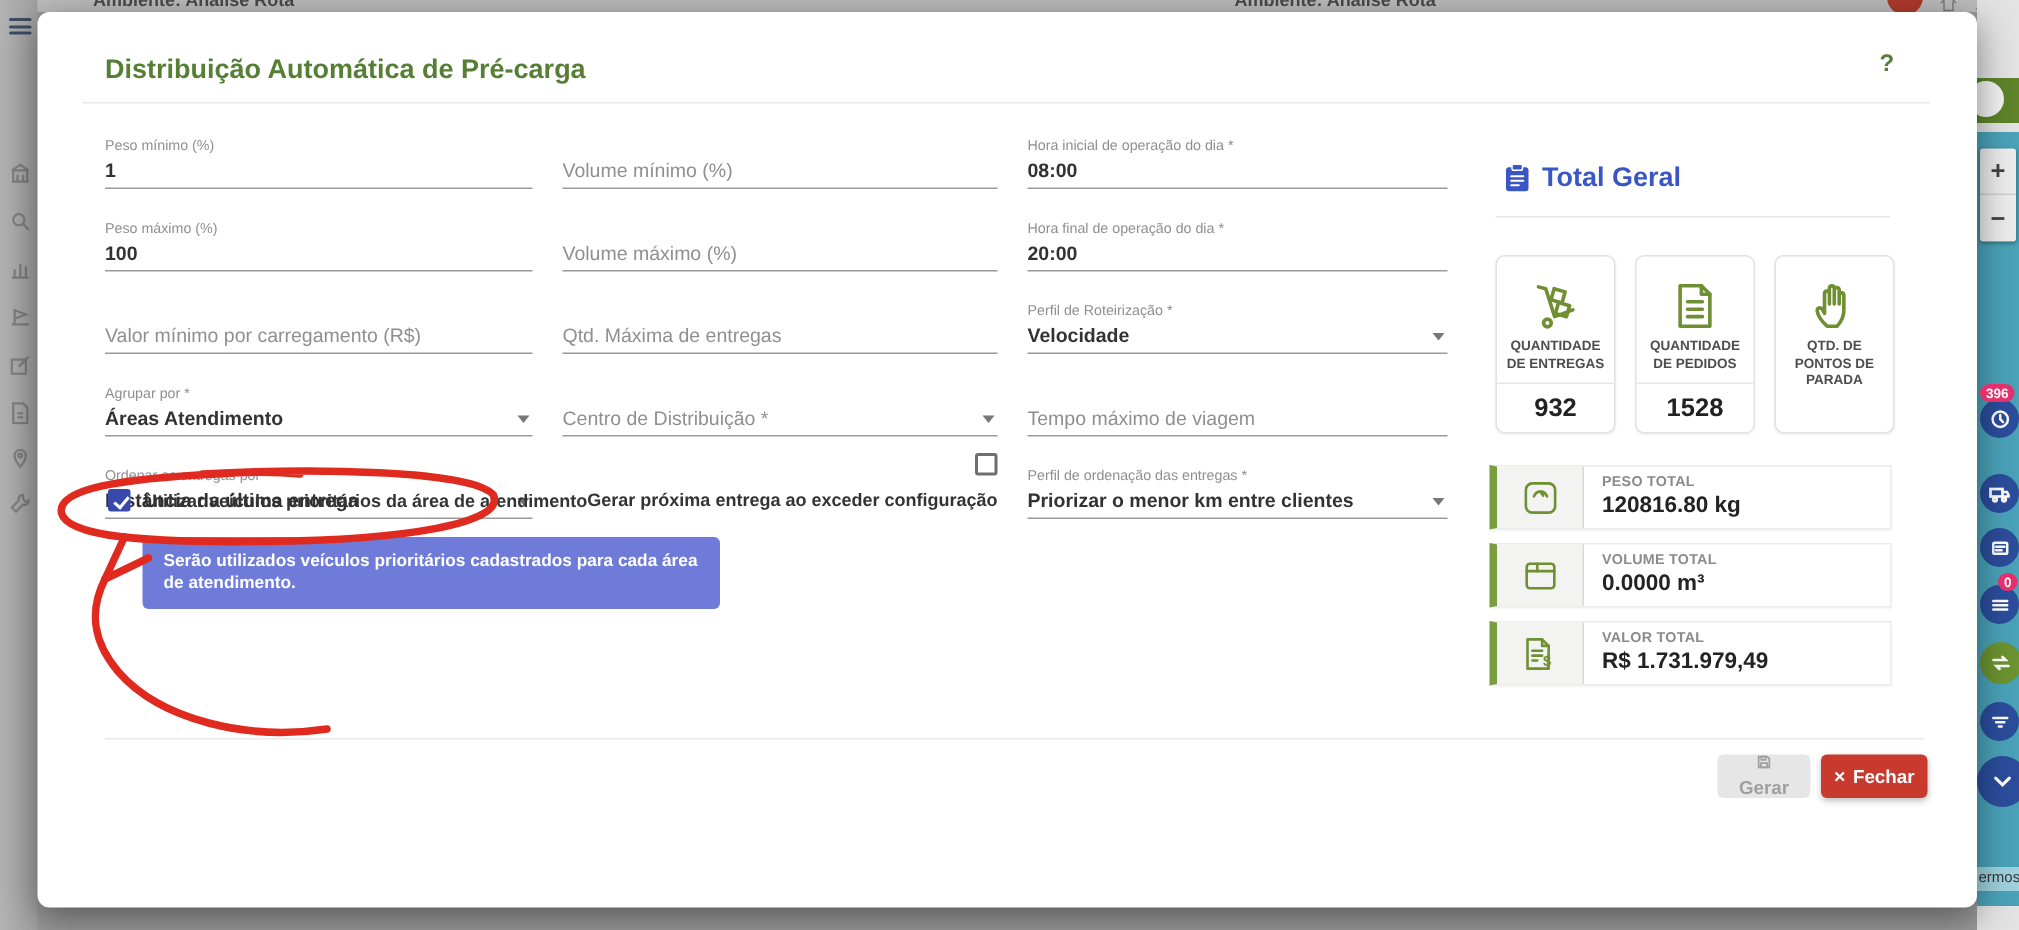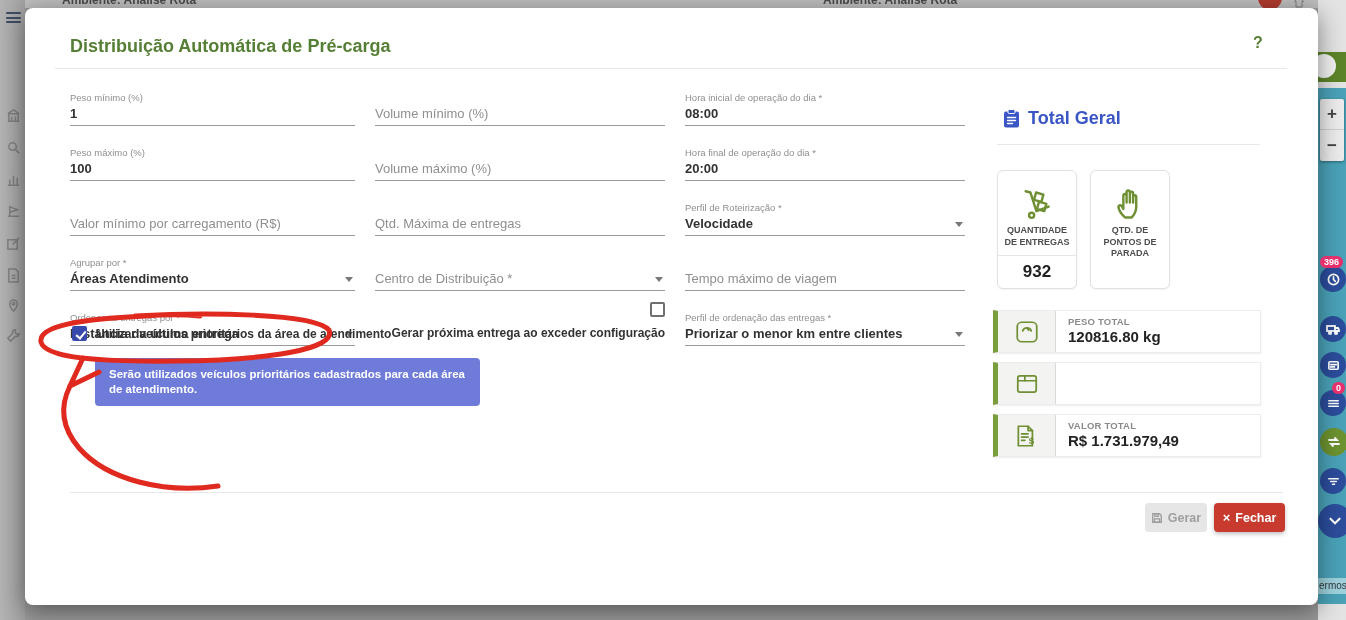--- a/index.html
+++ b/index.html
@@ -74,21 +74,21 @@
   .totals { position:absolute; left:968px; top:302px; width:268px; display:flex; flex-direction:column; gap:9px; }
   .trow { display:flex; align-items:stretch; background:#fff; border:1px solid #ececec; border-left:5px solid #7a9e3e; box-shadow:0 1px 2px rgba(0,0,0,.07); height:43px; }
   .trow .tic { width:58px; background:#f3f3f1; display:flex; align-items:center; justify-content:center; border-right:1px solid #d9d9d9; }
   .trow .tic svg { width:26px; height:26px; stroke:#6f8f33; fill:none; stroke-width:1.6; stroke-linecap:round; stroke-linejoin:round; }
   .trow .txt { padding:5px 0 0 12px; }
   .trow .tl { font-size:9.5px; font-weight:bold; color:#8a8a8a; letter-spacing:.2px; }
   .trow .tv { font-size:15px; font-weight:bold; color:#232323; margin-top:1px; }
 
   
   .btn { position:absolute; top:495px; height:29px; border-radius:4px; font-size:12.5px; font-weight:bold; display:flex; align-items:center; justify-content:center; gap:5px; cursor:pointer; border:none; }
-  .btn.gerar { left:1120px; width:62px; background:#e6e6e6; color:#9f9f9f; cursor:default; }
+  .btn.gerar { left:1120px; width:62px; background:#e6e6e6; color:#9f9f9f; cursor:default;flex-direction:column; }
   .btn.gerar svg { width:12px; height:12px; stroke:#9f9f9f; fill:none; stroke-width:1.6; }
   .btn.fechar { left:1189px; width:71px; background:#c8392e; color:#fff; box-shadow:0 2px 4px rgba(0,0,0,.25); }
   .btn.fechar .x { font-size:13px; font-weight:bold; }
 </style>
 </head>
 <body>
 
 <div class="backdrop">
 
   <div class="top-strip">
@@ -297,20 +297,31 @@
         <svg viewBox="0 0 24 24">
             <path d="M4 3l3.4.9L11.6 17l8.6-3.2"></path>
             <circle cx="8.2" cy="20" r="1.8"></circle>
             <rect x="10.5" y="4.5" width="5.4" height="5.4" transform="rotate(16 13.2 7.2)"></rect>
             <rect x="12.6" y="11" width="5.4" height="5.4" transform="rotate(16 15.3 13.7)"></rect>
           </svg>
       </div>
       <div class="lab">QUANTIDADE DE ENTREGAS</div>
       <div class="val">932</div>
     </div>
+    <div class="card">
+      <div class="ic">
+        <svg viewBox="0 0 24 24">
+            <path d="M5 2.5h10l4 4v15H5z"></path>
+            <path d="M15 2.5v4h4"></path>
+            <path d="M8.5 10h7M8.5 13.5h7M8.5 17h7"></path>
+          </svg>
+      </div>
+      <div class="lab">QUANTIDADE DE PEDIDOS</div>
+      <div class="val">1528</div>
+    </div>
     <div class="card noval">
       <div class="ic">
         <svg viewBox="0 0 24 24">
             <path d="M8.5 21.5c-2.2-2-4.3-5-4.6-7 -.3-1.6 1.6-2.2 2.4-.8l1 1.8V6.2c0-1.7 2.3-1.7 2.3 0V11 3.8c0-1.7 2.3-1.7 2.3 0V11 4.6c0-1.7 2.3-1.7 2.3 0V11 7c0-1.6 2.2-1.6 2.2 0v7c0 3.2-1.2 5.4-3.2 7.5z"></path>
           </svg>
       </div>
       <div class="lab">QTD. DE PONTOS DE PARADA</div>
 
     </div>
   </div>
@@ -329,20 +340,24 @@
         <div class="tv">120816.80 kg</div>
       </div>
     </div>
     <div class="trow">
       <div class="tic">
         <svg viewBox="0 0 24 24">
             <rect x="3.5" y="4.5" width="17" height="15" rx="2"></rect>
             <path d="M3.5 9h17"></path>
             <path d="M10 4.5V9"></path>
           </svg>
+      </div>
+      <div class="txt">
+        <div class="tl">VOLUME TOTAL</div>
+        <div class="tv">0.0000 m³</div>
       </div>
     </div>
     <div class="trow">
       <div class="tic">
         <svg viewBox="0 0 24 24">
             <path d="M4 3h9l4 4v14H4z"></path>
             <path d="M13 3v4h4"></path>
             <path d="M7 10h6M7 13h6M7 16h3"></path>
             <text x="13.5" y="19.5" font-size="9" font-weight="bold" fill="#6f8f33" stroke="none">$</text>
           </svg>

